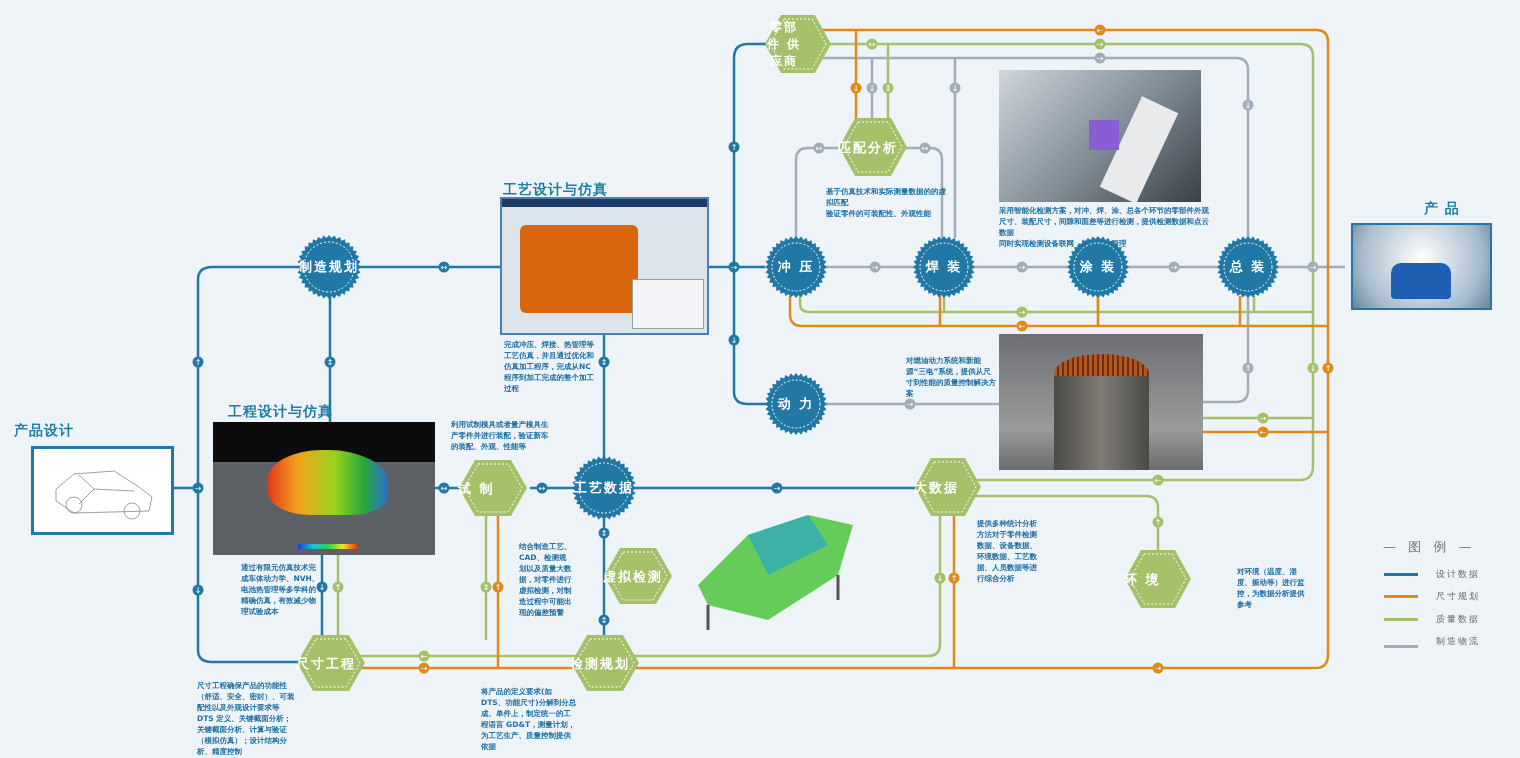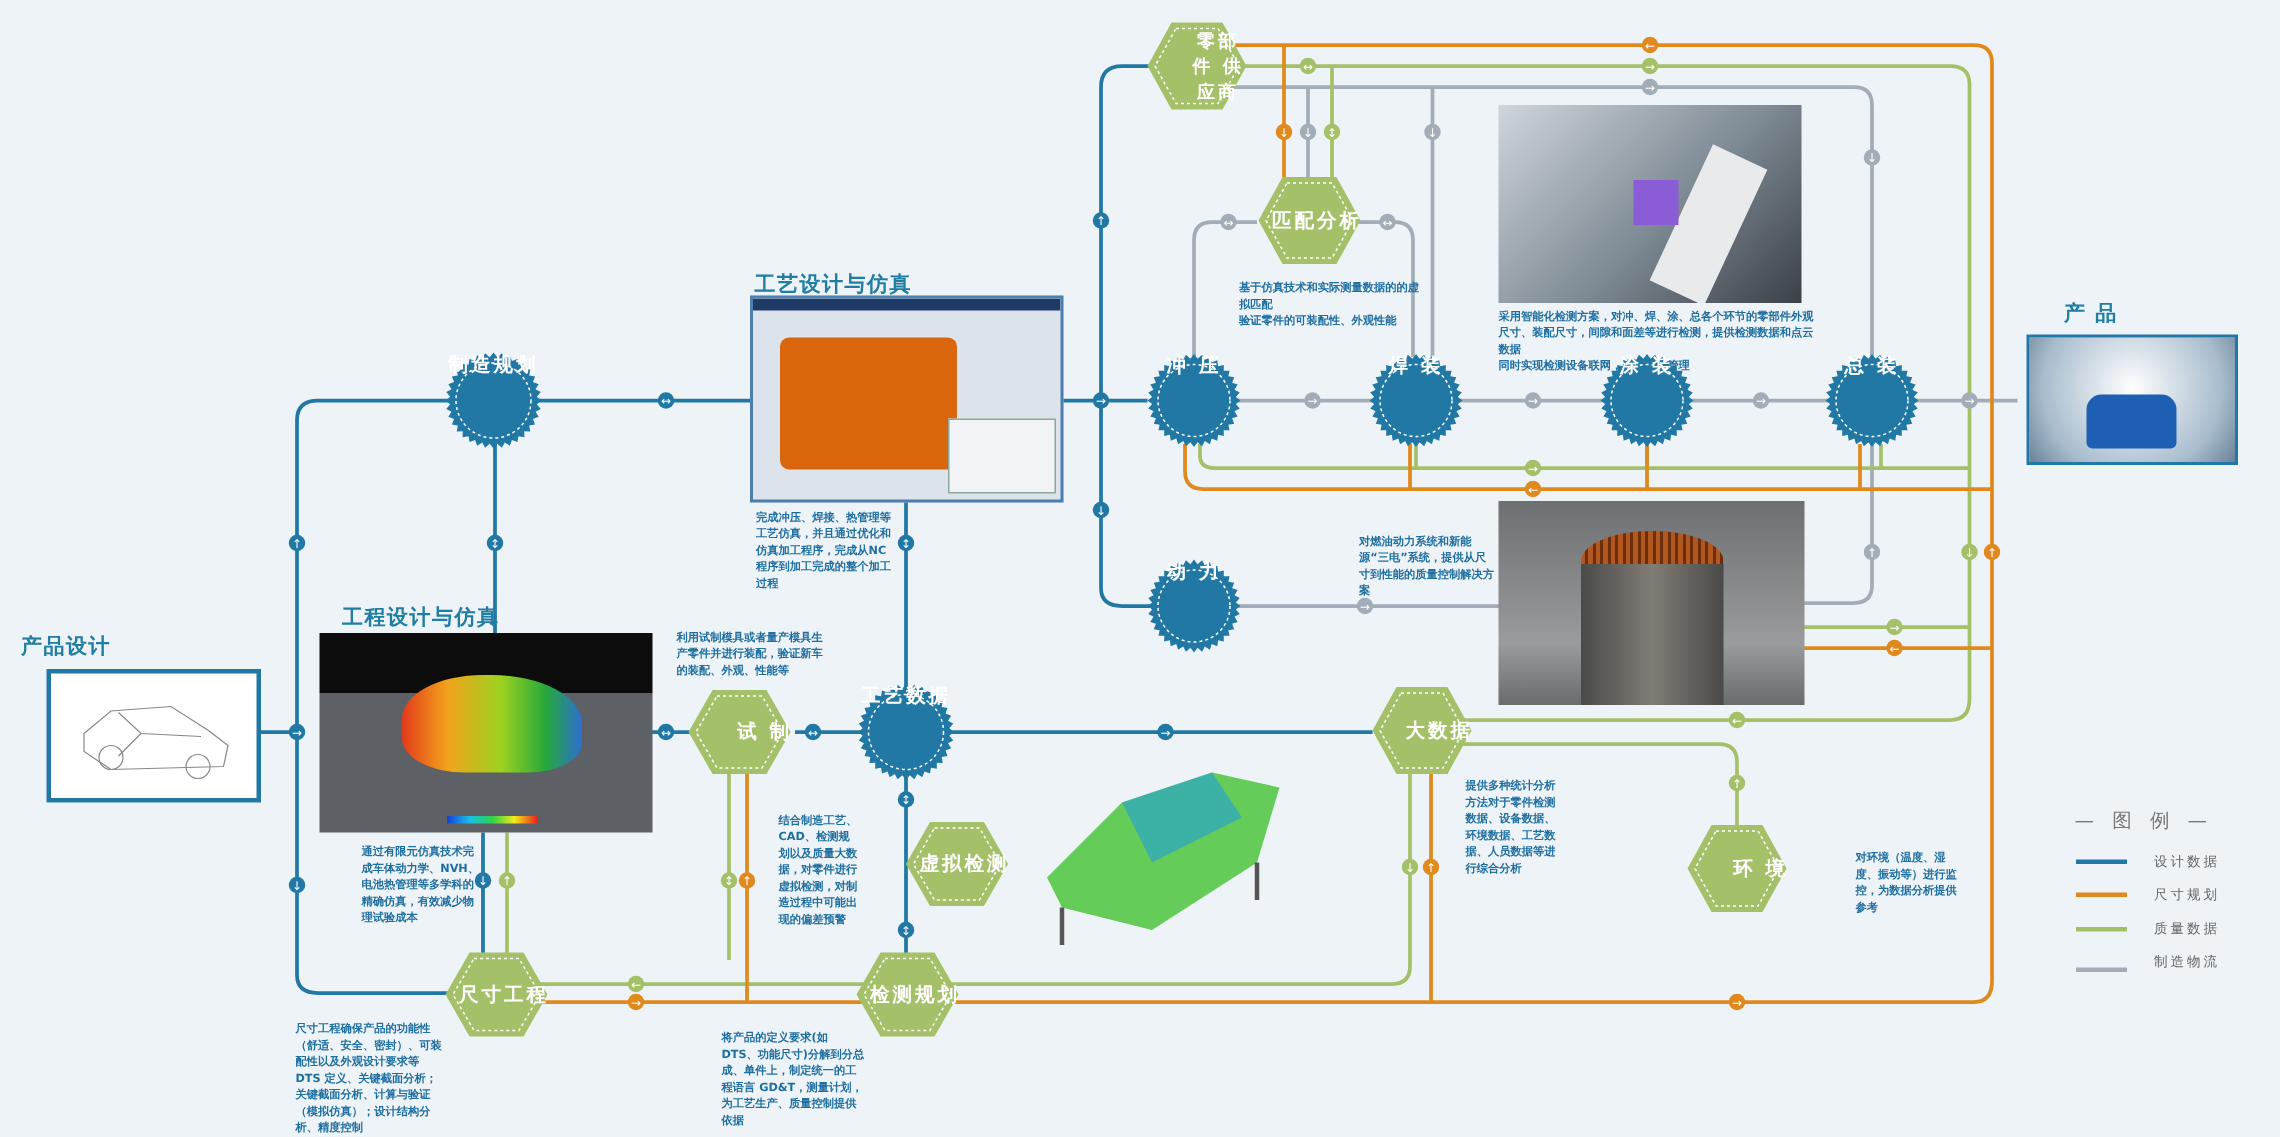--- a/index.html
+++ b/index.html
@@ -1,24 +1,24 @@
 <!DOCTYPE html>
 <html><head>
 <meta charset="utf-8">
 <style>
   html,body{margin:0;padding:0;}
   body{width:1520px;height:758px;background:#eef3f8;position:relative;overflow:hidden;font-family:"DejaVu Sans",sans-serif;}
   #wires{position:absolute;left:0;top:0;}
   .abs{position:absolute;}
   .title{color:#1f7ea1;font-weight:bold;font-size:14px;letter-spacing:1px;white-space:nowrap;}
   .note{color:#1f6fa0;font-size:7.5px;line-height:11px;font-weight:bold;}
-  .hex{position:absolute;display:flex;align-items:center;justify-content:flex-end;color:#fff;font-weight:bold;font-size:13px;letter-spacing:2px;text-align:center;line-height:17px;}
+  .hex{position:absolute;display:flex;align-items:center;justify-content:flex-start;color:#fff;font-weight:bold;font-size:13px;letter-spacing:2px;text-align:center;line-height:17px;}
   .hex svg{position:absolute;left:0;top:0;}
   .hex span{position:relative;}
-  .gear{position:absolute;display:flex;justify-content:center;color:#fff;font-weight:bold;font-size:13px;letter-spacing:2px;}
+  .gear{position:absolute;display:flex;align-items:center;justify-content:center;color:#fff;font-weight:bold;font-size:13px;letter-spacing:2px;}
   .gear svg{position:absolute;left:0;top:0;}
   .gear span{position:relative;white-space:nowrap;}
   .photo{position:absolute;overflow:hidden;}
   .legend-title{color:#777;font-size:13px;letter-spacing:4px;}
   .legend-row{position:absolute;display:flex;align-items:center;gap:18px;font-size:9px;color:#666;letter-spacing:2px;}
   .legend-line{width:34px;height:3px;}
 </style>
 </head>
 <body>
 
@@ -314,21 +314,21 @@
 
 <div class="abs note" style="left:906px;top:355px;width:90px;">对燃油动力系统和新能源“三电”系统，提供从尺寸到性能的质量控制解决方案</div>
 <div class="photo" style="left:999px;top:334px;width:204px;height:136px;background:linear-gradient(#6d6f72,#9a9b9c 70%,#6a6b6c);">
   <div style="position:absolute;left:55px;top:20px;width:95px;height:40px;border-radius:50%;background:repeating-linear-gradient(90deg,#b2581e 0 3px,#6d2e0c 3px 5px);"></div>
   <div style="position:absolute;left:55px;top:42px;width:95px;height:94px;background:linear-gradient(90deg,#4a4a48,#807c75,#4a4a48);"></div>
 </div>
 
 <div class="abs note" style="left:977px;top:518px;width:66px;">提供多种统计分析方法对于零件检测数据、设备数据、环境数据、工艺数据、人员数据等进行综合分析</div>
 <div class="abs note" style="left:1208px;top:566px;width:70px;margin-left:29px;">对环境（温度、湿度、振动等）进行监控，为数据分析提供参考</div>
 
-<div class="abs title" style="left:1376px;top:200px;">产 品</div>
+<div class="abs title" style="left:1424px;top:200px;">产 品</div>
 <div class="photo" style="left:1351px;top:223px;width:137px;height:83px;border:2px solid #2178a5;background:radial-gradient(circle at 50% 40%,#ffffff,#a8bccd 70%,#6a8399);">
   <div style="position:absolute;left:38px;top:38px;width:60px;height:36px;background:#1e5fb4;border-radius:10px 10px 4px 4px;"></div>
 </div>
 
 <div class="hex" style="left:458px;top:459px;width:70px;height:58px;">
     <svg width="70" height="58">
       <polygon points="17,1 53,1 69,29 53,57 17,57 1,29" fill="#a4c16a"></polygon>
       <polygon points="20,5 50,5 64,29 50,53 20,53 6,29" fill="none" stroke="#fff" stroke-dasharray="2 2"></polygon>
     </svg>
     <span>试 制</span>

